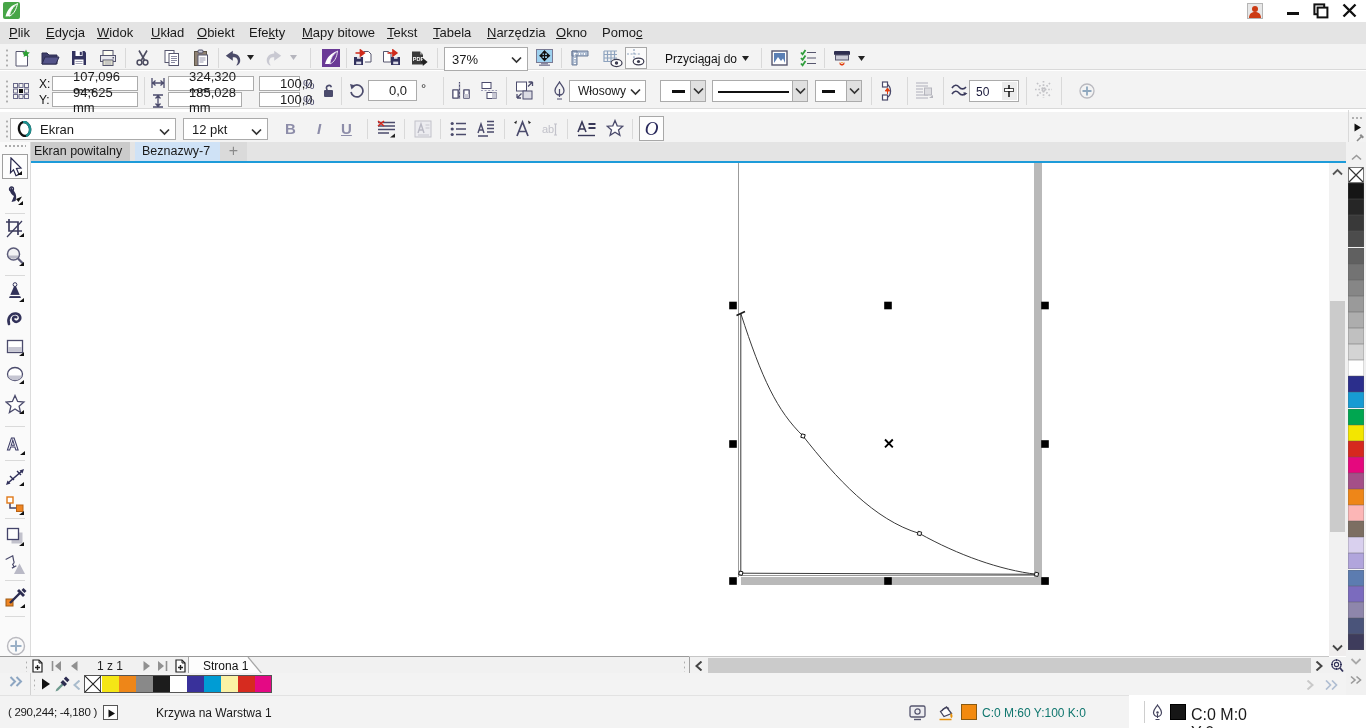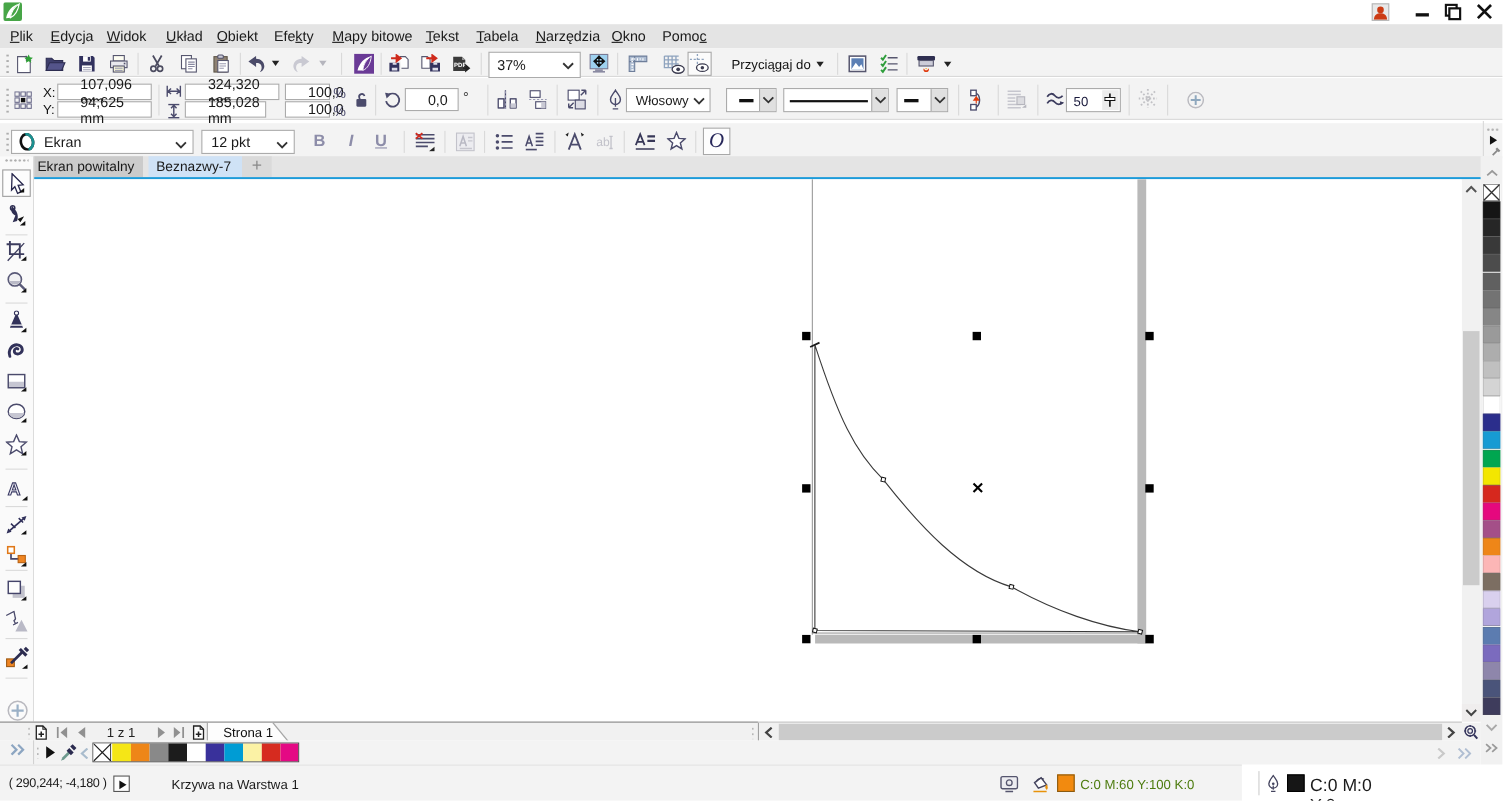--- a/index.html
+++ b/index.html
@@ -731,21 +731,21 @@
       <circle cx="8.5" cy="6.5" r="2.6" fill="none" stroke="#55556e" stroke-width="1.2"></circle>
       <path d="M5 14.5 h7" stroke="#55556e" stroke-width="1.4"></path>
     </svg>
  <svg class="a" style="left:937px;top:8px" width="19" height="18" viewBox="0 0 19 18">
       <path d="M3.5 7.5 L9.5 3 L14.5 9.5 L7 12.5z" fill="#fdfdfd" stroke="#44445e" stroke-width="1.3"></path>
       <path d="M5 7 a4.5 4.5 0 0 1 7-2.5" fill="none" stroke="#44445e" stroke-width="1.1"></path>
       <path d="M14.2 9 c1.6 2 1.8 3.8 0.4 5.2 c-1.6-1.2-1.9-3-0.4-5.2z" fill="#e8920a"></path>
       <path d="M2.5 15.5 h12" stroke="#e8920a" stroke-width="1.5"></path>
     </svg>
  <div class="a" style="left:961px;top:8px;width:16px;height:16px;background:#f28a0f;border:1px solid #8a5a10"></div>
- <span class="a" style="left:982px;top:10px;font-size:12px;color:#4d7c0f">C:0 M:60 Y:100 K:0</span>
+ <span class="a" style="left:982px;top:10px;font-size:12px;color:#0f766e">C:0 M:60 Y:100 K:0</span>
  <div class="a" style="left:1144px;top:5px;width:1px;height:22px;background:#cecece"></div>
  <svg class="a" style="left:1151px;top:8px" width="13" height="17" viewBox="0 0 13 17">
       <path d="M6.5 1 C8 3.5 10.5 5.5 10.5 8.5 a4 4 0 0 1 -8 0 C2.5 5.5 5 3.5 6.5 1z" fill="none" stroke="#44445e" stroke-width="1.2"></path>
       <circle cx="6.5" cy="8.5" r="1.2" fill="#44445e"></circle>
       <path d="M6.5 10 v4 M4.5 15.5 h4" stroke="#44445e" stroke-width="1.1"></path>
     </svg>
  <div class="a" style="left:1170px;top:8px;width:16px;height:16px;background:#161616;border:1px solid #000"></div>
  <span class="a" style="left:1191px;top:10px;font-size:16px;color:#1a1a1a">C:0 M:0 Y:0 K:100 włosowy</span>
 </div>
 

